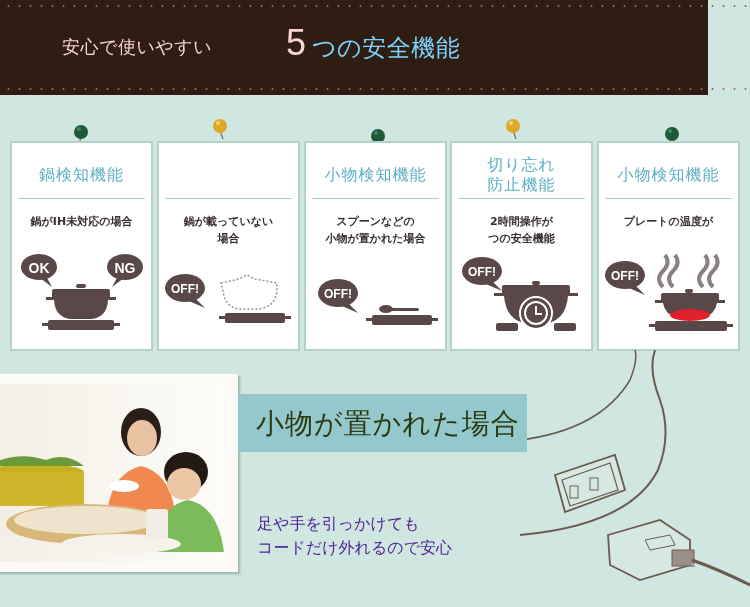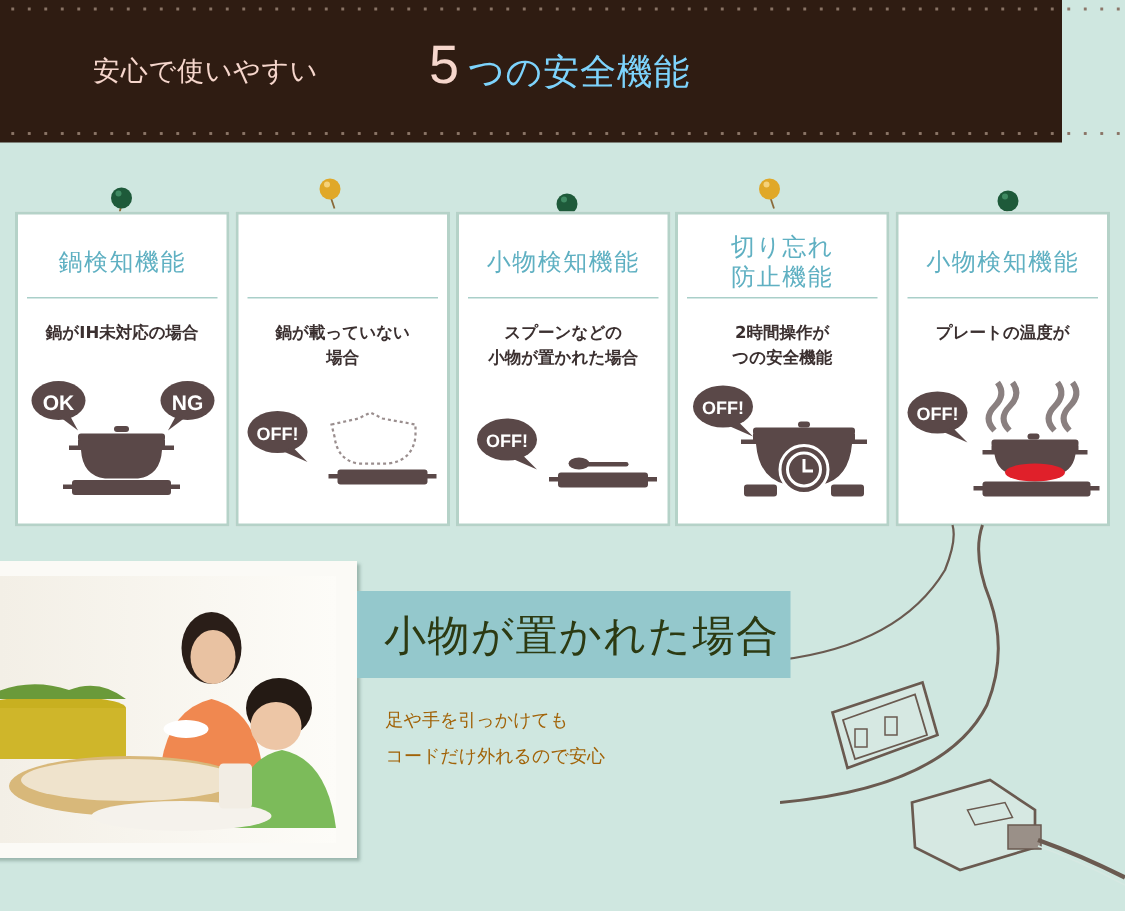--- a/index.html
+++ b/index.html
@@ -68,22 +68,22 @@
   }
   .banner {
     position: absolute; left: 238px; top: 394px; width: 289px; height: 58px;
     background: #94c8cc;
   }
   .banner span {
     position: absolute; left: 18px; top: 11px;
     font-size: 28px; color: #2c3a12; letter-spacing: 1px;
   }
   .desc {
-    position: absolute; left: 257px; top: 468px;
-    font-size: 12px; line-height: 24px; color: #a16207;
+    position: absolute; left: 257px; top: 512px;
+    font-size: 16px; line-height: 24px; color: #4c1d95;
   }
   .plug-illus { position: absolute; left: 520px; top: 340px; }
 </style>
 </head>
 <body>
 
 <div class="header">
   <div class="dots top"></div>
   <div class="dots bottom"></div>
   <span class="sub">安心で使いやすい</span>

